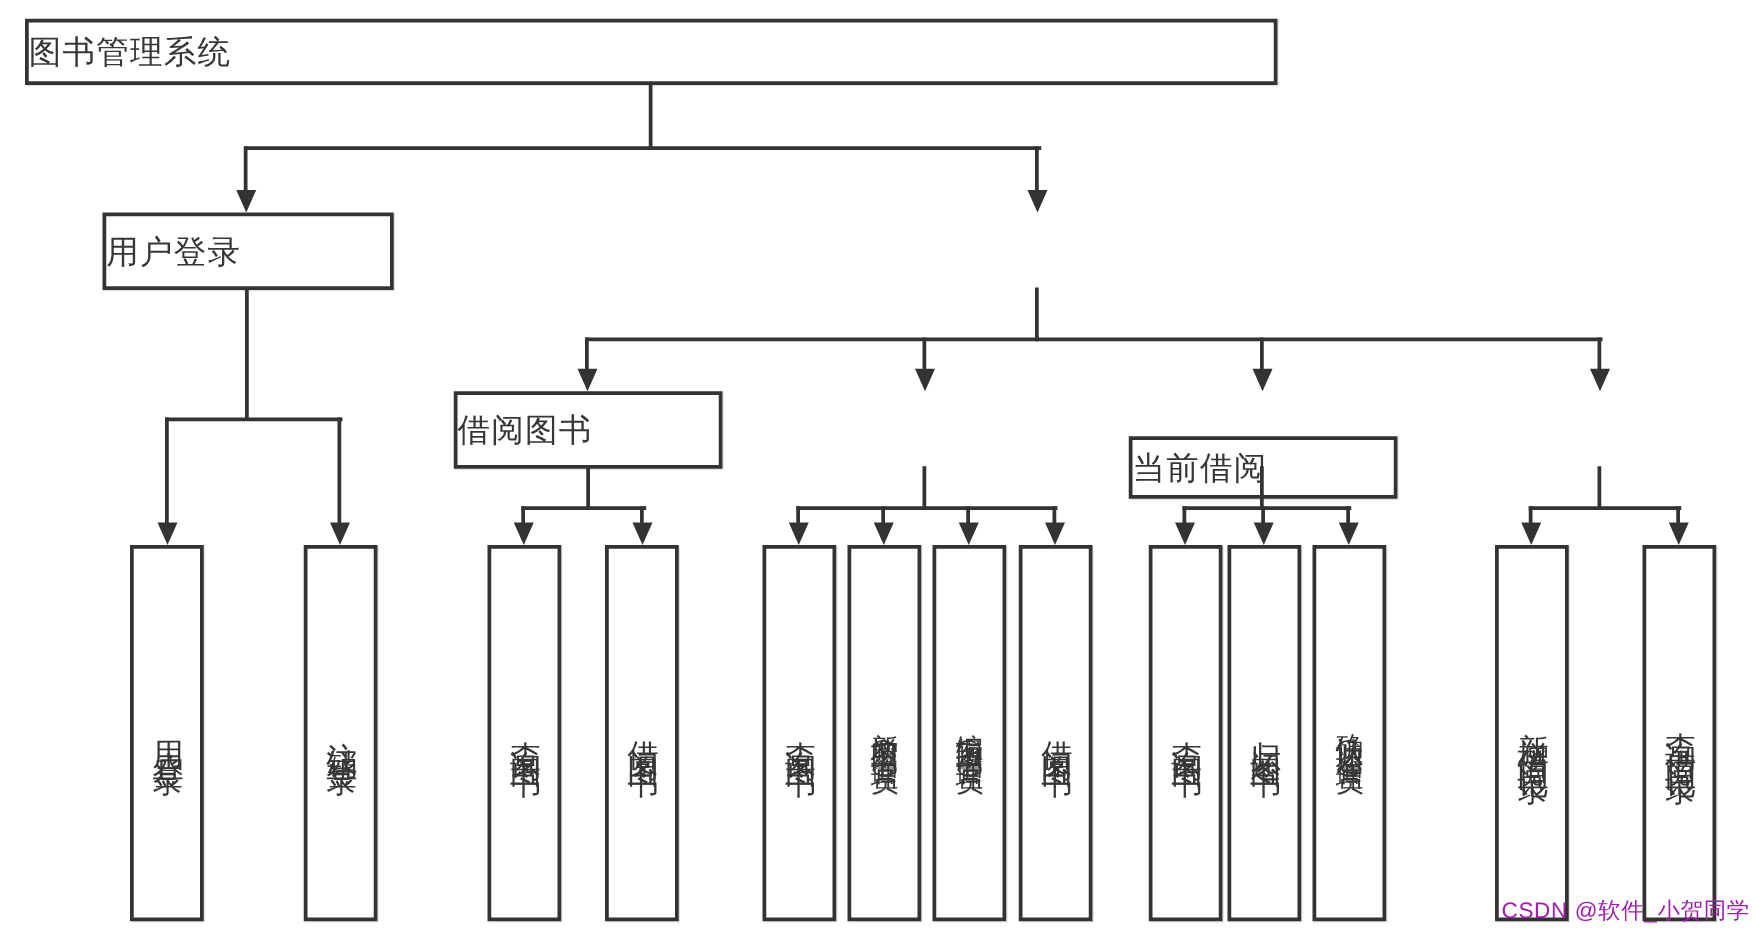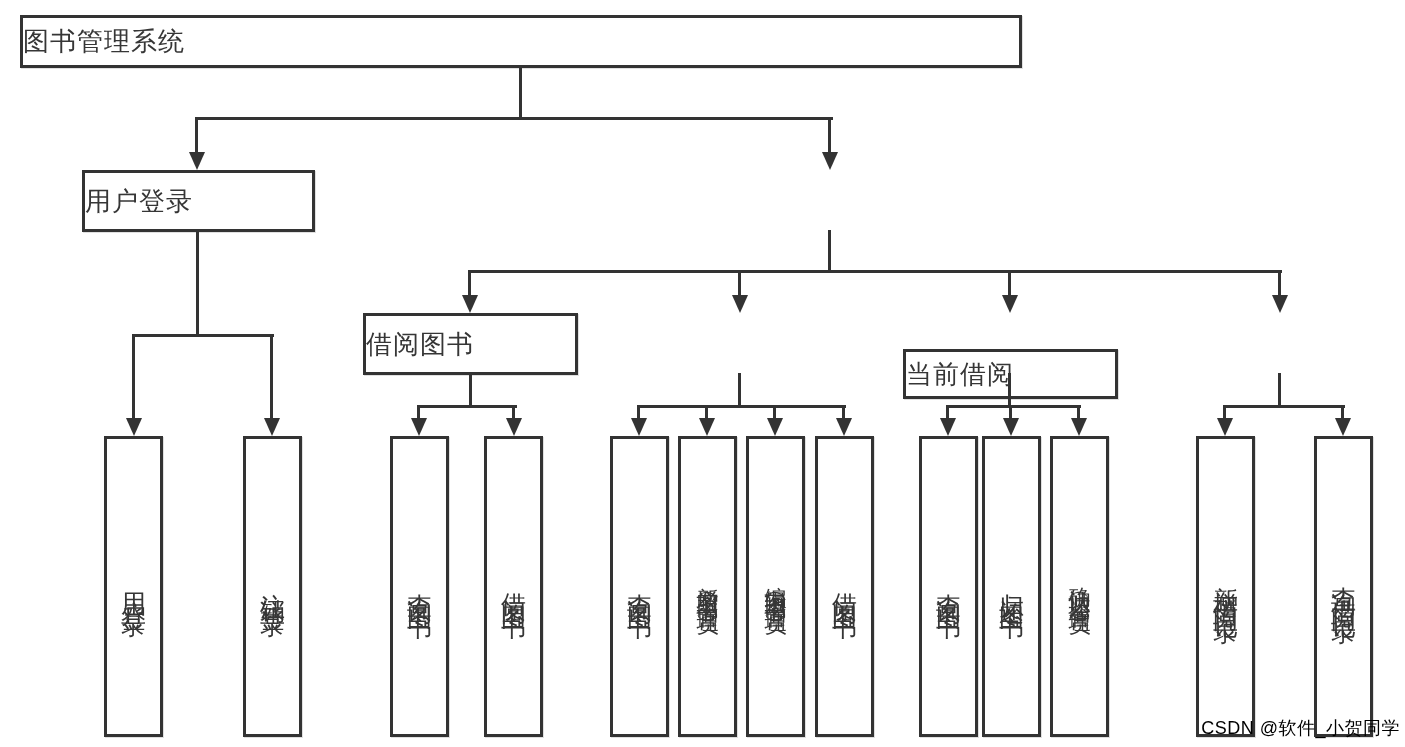--- a/index.html
+++ b/index.html
@@ -20,21 +20,21 @@
     box-shadow:1px 1px 0 rgba(0,0,0,0.12);
   }
   .vbox span { writing-mode:vertical-rl; letter-spacing:7px; line-height:1; }
   .lv, .lh { position:absolute; background:#333333; }
   .ah {
     position:absolute; width:0; height:0;
     border-left:8px solid transparent; border-right:8px solid transparent;
     border-top:18px solid #333333;
   }
   .watermark {
-    position:absolute; right:5px; top:716px; color:#000000; font-size:18px;
+    position:absolute; right:5px; top:716px; color:#a21caf; font-size:18px;
     letter-spacing:0.5px; white-space:nowrap;
   }
 </style>
 </head>
 <body>
 
 <div class="canvas">
 
   <div class="box" style="left:20px; top:15px; width:1002px; height:53px;">
     <span>图书管理系统</span>

